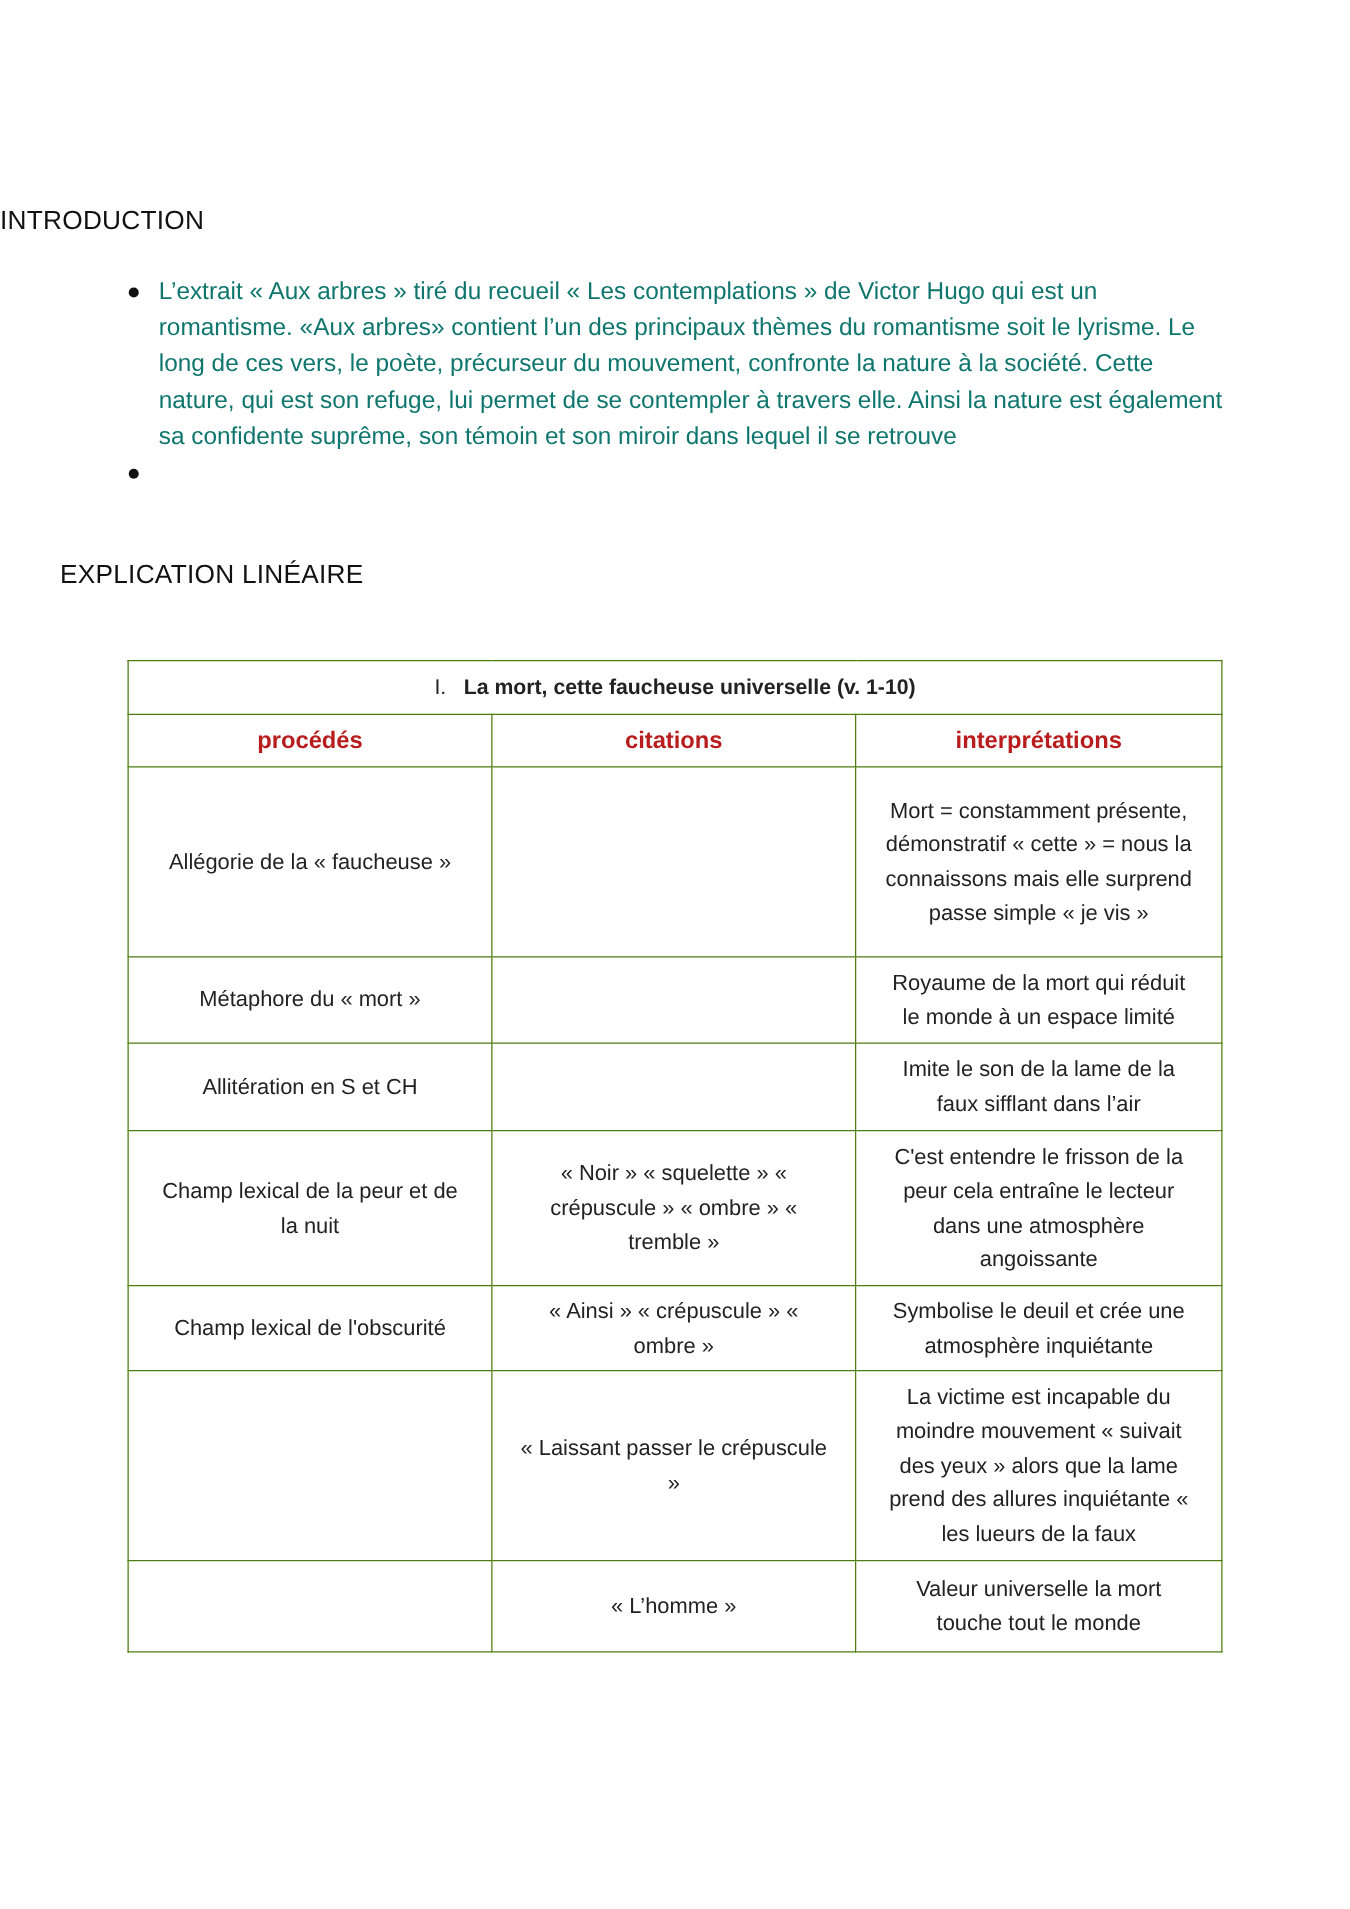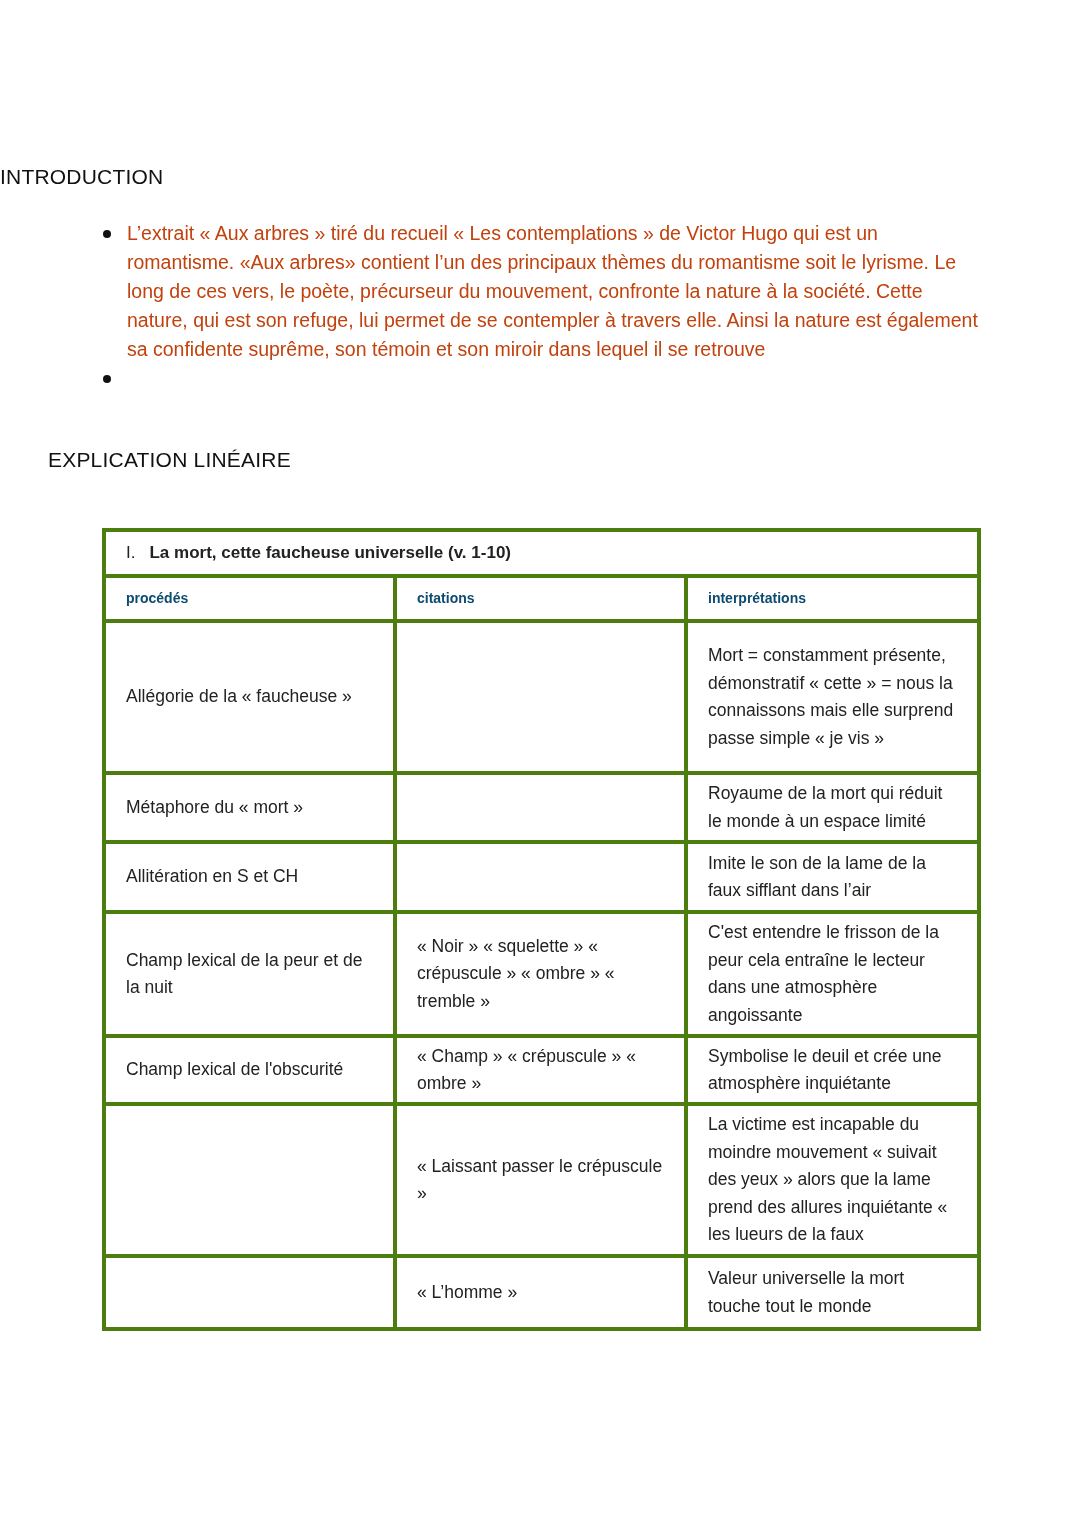--- a/index.html
+++ b/index.html
@@ -9,39 +9,39 @@
   }
   .heading {
     position: absolute; left: 0; width: 1080px; text-align: left;
     font-size: 21px; letter-spacing: 0.2px; color: #111;
   }
   #intro-title { top: 165px; }
   #expl-title { top: 448px; margin-left: 48px; }
   .bullets {
     position: absolute; left: 100px; top: 219px; width: 880px;
     margin: 0; padding: 0; list-style: none;
-    font-size: 19.5px; line-height: 29px; color: #c2410c;
+    font-size: 19.5px; line-height: 29px; color: #0f766e;
   }
   .bullets li { position: relative; padding-left: 27px; }
   .bullets li .dot {
     position: absolute; left: 3px; top: 11px; width: 8px; height: 8px;
     border-radius: 50%; background: #111;
   }
   table.analysis {
     position: absolute; left: 102px; top: 528px; width: 875px;
     border-collapse: collapse; table-layout: fixed;
     font-size: 17.5px; line-height: 27.5px; color: #222;
   }
   table.analysis td, table.analysis th {
-    border: 4px solid #4d7c0f; padding: 4px 20px; vertical-align: middle; text-align: left;
+    border: 1px solid #4d7c0f; padding: 4px 20px; vertical-align: middle; text-align: center;
   }
   col.c1 { width: 291px; } col.c2 { width: 291px; } col.c3 { width: 293px; }
   .section-row td { height: 34px; font-weight: bold; font-size: 17px; }
   .section-row .num { font-weight: normal; margin-right: 14px; }
-  .header-row th { height: 33px; font-weight: bold; font-size: 14px; color: #0c4a6e; }
+  .header-row th { height: 33px; font-weight: bold; font-size: 19px; color: #b91c1c; }
   .split td { border-bottom: none; }
   .split-b td { border-top: none; }
 </style>
 </head>
 <body>
 
 <div id="intro-title" class="heading">INTRODUCTION</div>
 
 <ul class="bullets">
   <li><span class="dot"></span><span>L’extrait « Aux arbres » tiré du recueil « Les contemplations » de Victor Hugo qui est un romantisme. «Aux arbres» contient l’un des principaux thèmes du romantisme soit le lyrisme. Le long de ces vers, le poète, précurseur du mouvement, confronte la nature à la société. Cette nature, qui est son refuge, lui permet de se contempler à travers elle. Ainsi la nature est également sa confidente suprême, son témoin et son miroir dans lequel il se retrouve</span></li>
@@ -80,21 +80,21 @@
     <td></td>
     <td>Imite le son de la lame de la faux sifflant dans l’air</td>
   </tr>
   <tr class="split" style="height:124px">
     <td>Champ lexical de la peur et de la nuit</td>
     <td>« Noir » « squelette » « crépuscule » « ombre » « tremble »</td>
     <td>C'est entendre le frisson de la peur cela entraîne le lecteur dans une atmosphère angoissante</td>
   </tr>
   <tr class="split-b" style="height:68px">
     <td>Champ lexical de l'obscurité</td>
-    <td>« Champ » « crépuscule » « ombre »</td>
+    <td>« Ainsi » « crépuscule » « ombre »</td>
     <td>Symbolise le deuil et crée une atmosphère inquiétante</td>
   </tr>
   <tr style="height:152px">
     <td></td>
     <td>« Laissant passer le crépuscule »</td>
     <td>La victime est incapable du moindre mouvement « suivait des yeux » alors que la lame prend des allures inquiétante « les lueurs de la faux</td>
   </tr>
   <tr style="height:73px">
     <td></td>
     <td>« L’homme »</td>

